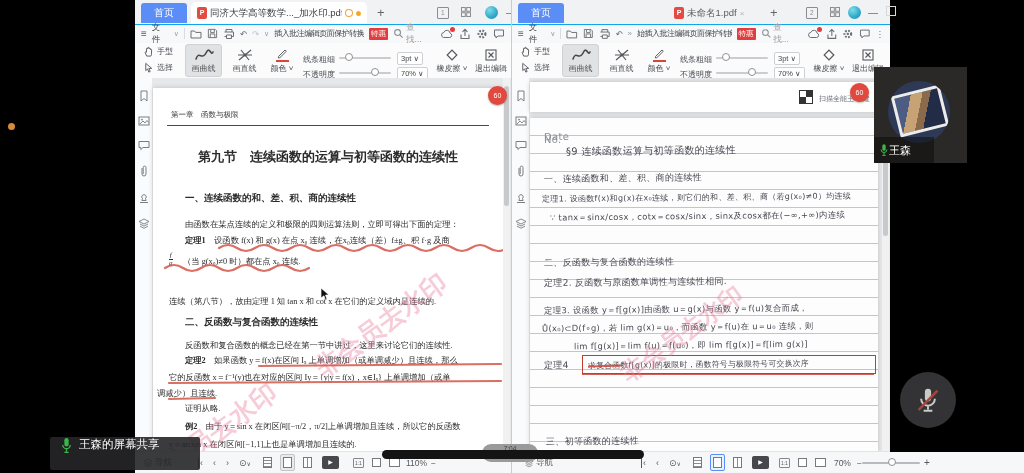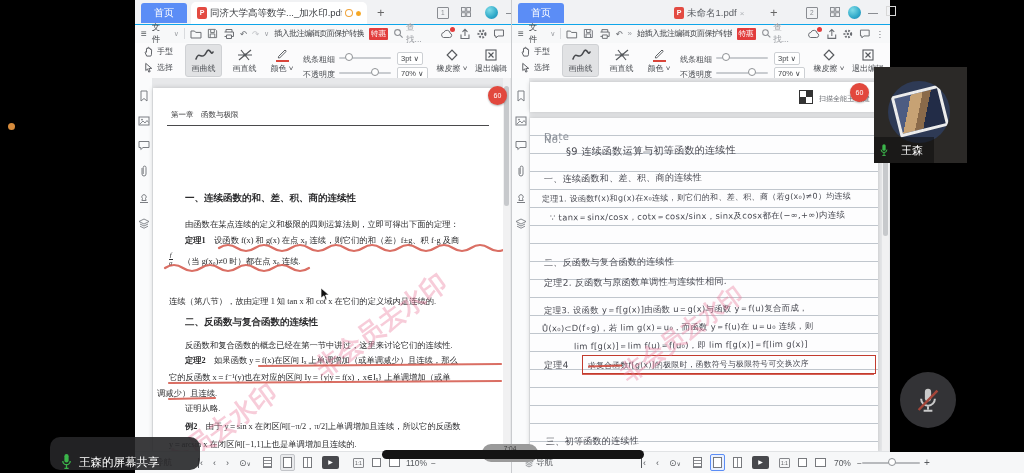--- a/index.html
+++ b/index.html
@@ -65,25 +65,25 @@
             font-size:7px;text-align:center;line-height:19px;z-index:8;box-shadow:0 1px 2px rgba(0,0,0,.3)}
   .sbtrack{position:absolute;width:7px;background:#f1f1f2}
   .sbthumb{position:absolute;left:1px;width:5px;background:#c7c9cc;border-radius:3px}
   .blackzone{position:absolute;left:890px;top:0;width:134px;height:452px;background:#000;z-index:20}
   .webcam{position:absolute;left:874px;top:67px;width:93px;height:96px;background:#2b2927;z-index:25;overflow:hidden}
   .avatar{position:absolute;left:14px;top:14px;width:62px;height:62px;border-radius:50%;overflow:hidden;background:#2e3a55}
   .photo{position:absolute;left:7px;top:9px;width:50px;height:42px;transform:rotate(-14deg);
          border:3px solid #ececec;box-sizing:border-box;
          background:linear-gradient(115deg,#4d5c82 0 28%,#c7a274 28% 48%,#8a6a4a 48% 62%,#222c47 62%)}
   .namebar{position:absolute;left:0;bottom:0;width:60px;height:26px;background:rgba(10,10,10,.5);
-           display:flex;align-items:center;gap:12px;padding-left:5px;box-sizing:border-box}
+           display:flex;align-items:center;gap:0;padding-left:5px;box-sizing:border-box}
   .namebar span{color:#fff;font-size:11px}
   .micmute{position:absolute;left:900px;top:372px;width:56px;height:56px;border-radius:50%;background:#333336;z-index:26}
   .sharepill{position:absolute;left:50px;top:437px;width:150px;height:33px;background:rgba(38,38,40,.9);
-             border-radius:10px;display:flex;align-items:flex-end;gap:6px;padding-left:10px;box-sizing:border-box;z-index:45}
+             border-radius:2px;display:flex;align-items:flex-start;gap:6px;padding-left:10px;box-sizing:border-box;z-index:45}
   .sharepill span{color:#fff;font-size:11.5px}
   .scrubpill{position:absolute;left:482px;top:444px;width:56px;height:18px;background:#9a9a9a;border-radius:9px;
              z-index:39;color:#3c3c3c;font-size:6.5px;text-align:center;line-height:10px}
   .scrubbar{position:absolute;left:382px;top:450px;width:262px;height:9px;background:#141414;border-radius:5px;z-index:40}
   .cursor{position:absolute;left:320px;top:287px;z-index:50}
   svg.i{display:inline-block;vertical-align:middle}
   .redline{position:absolute;background:#cf4437;opacity:.85}
 </style>
 </head>
 <body>
@@ -320,23 +320,24 @@
           <use href="#ic-stamp"></use>
         </svg>
       <svg class="i" width="12" height="11">
           <use href="#ic-layers"></use>
         </svg>
     </div>
 
     <div class="page" style="left:18px;top:10px;width:350px;height:364px">
       <div class="pl" style="left:18px;top:22px;font-size:7.5px;color:#3c3c3e">第一章　函数与极限</div>
       <div class="abs" style="left:14px;top:37px;width:322px;height:1px;background:#4a4a4c"></div>
+      <div class="pl" style="left:0;width:350px;top:60px;text-align:center;font-size:13px;font-weight:bold">第九节　连续函数的运算与初等函数的连续性</div>
       <div class="pl" style="left:32px;top:104px;font-size:9.5px;font-weight:bold">一、连续函数的和、差、积、商的连续性</div>
       <div class="pl" style="left:32px;top:131px">由函数在某点连续的定义和极限的四则运算法则，立即可得出下面的定理：</div>
-      <div class="pl" style="left:32px;top:147px"><b>定理1</b>　<span>设函数 f(x) 和 g(x) 在点 x₀ 连续，则它们的和（差）f±g、积 f·g 及商</span></div>
+      <div class="pl" style="left:32px;top:147px"><b>定理1</b>　<span>设函数 f(x) 和 g(x) 在点 x₀ 连续，在x₀连续（差）f±g、积 f·g 及商</span></div>
       <div class="abs" style="left:16px;top:164px;font-family:'Liberation Serif',serif;font-style:italic;font-size:7px;color:#2b2b2d;text-align:center;line-height:7px">
         <div>f</div>
         <div style="border-top:0.8px solid #2b2b2d">g</div>
       </div>
       <div class="pl" style="left:30px;top:168px">（当 g(x₀)≠0 时）都在点 x₀ 连续.</div>
       <div class="pl" style="left:16px;top:208px">连续（第八节），故由定理 1 知 tan x 和 cot x 在它们的定义域内是连续的.</div>
       <div class="pl" style="left:32px;top:228px;font-size:9.5px;font-weight:bold">二、反函数与复合函数的连续性</div>
       <div class="pl" style="left:32px;top:252px">反函数和复合函数的概念已经在第一节中讲过，这里来讨论它们的连续性.</div>
       <div class="pl" style="left:32px;top:267px"><b>定理2</b>　<span>如果函数 y＝f(x)在区间 Iₓ 上单调增加（或单调减少）且连续，那么</span></div>
       <div class="pl" style="left:16px;top:284px">它的反函数 x＝f⁻¹(y)也在对应的区间 Iy＝{y|y＝f(x)，x∈Iₓ} 上单调增加（或单</div>

